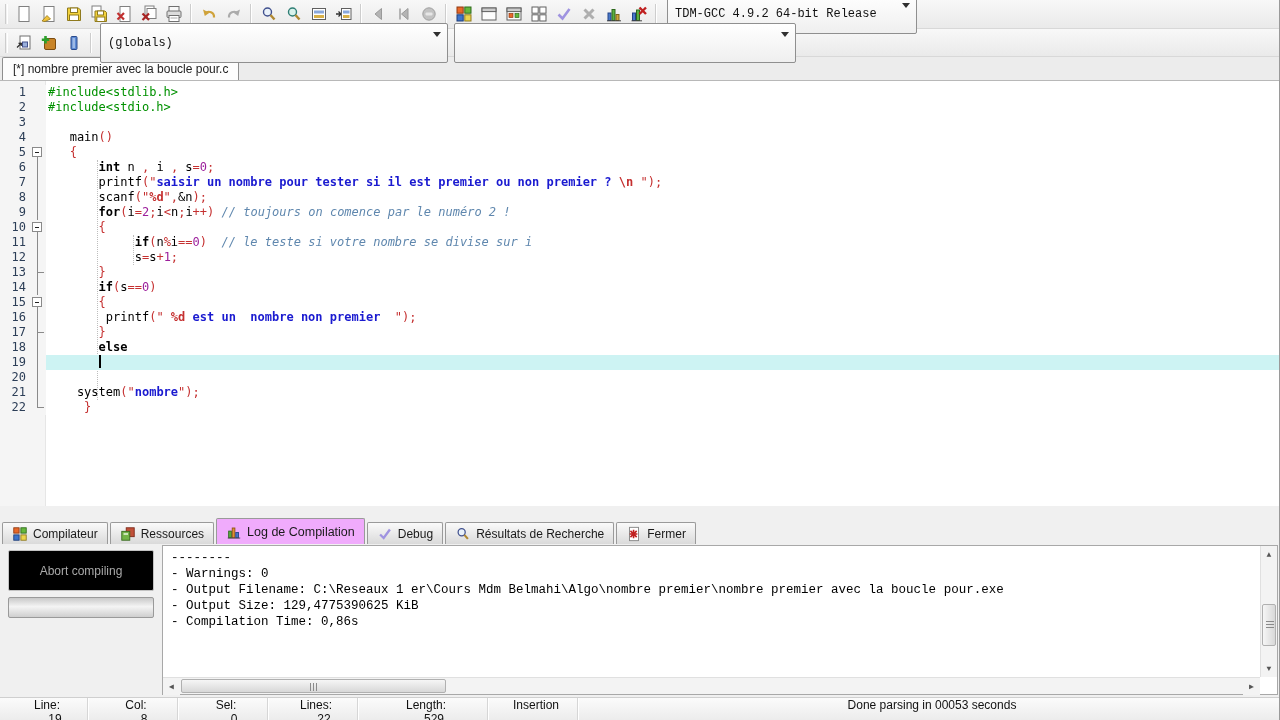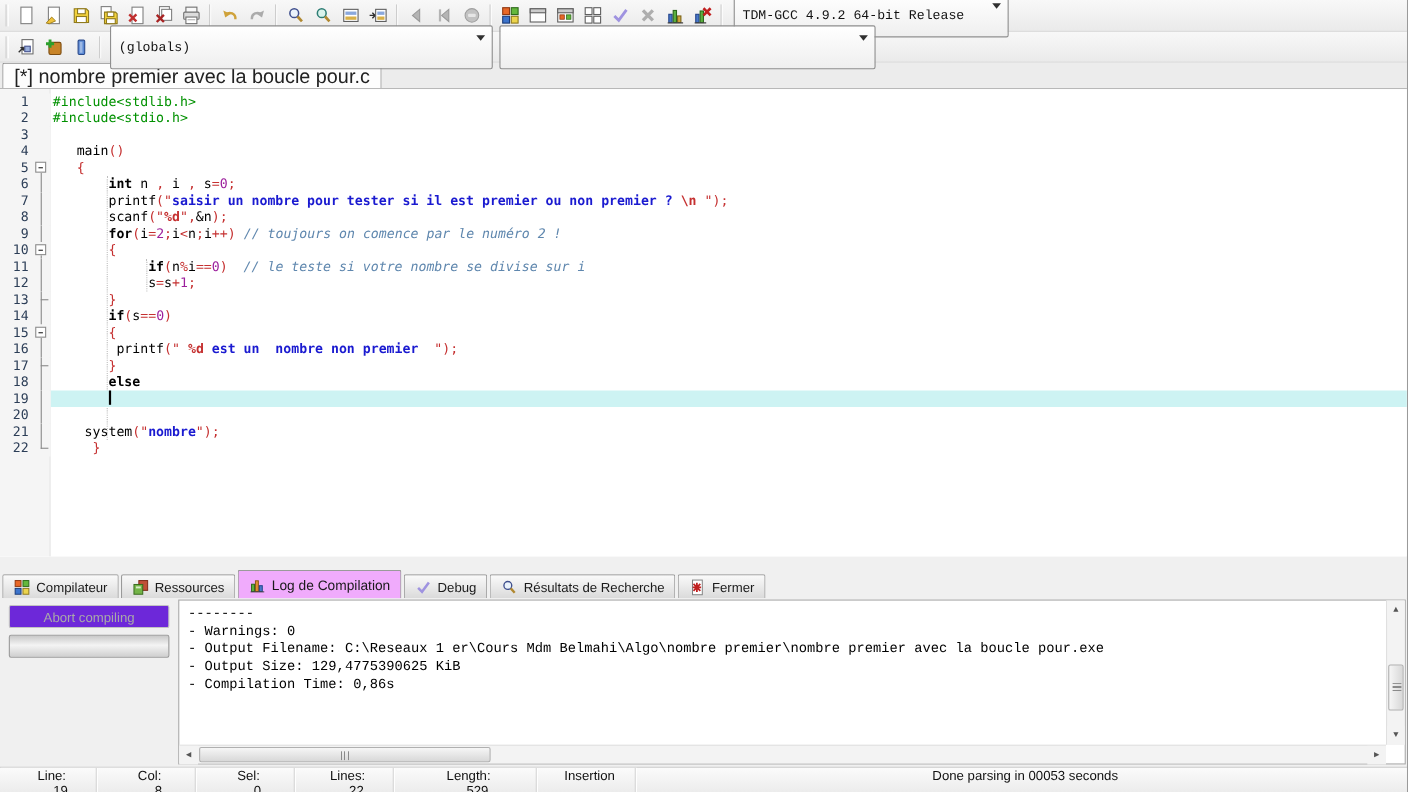--- a/index.html
+++ b/index.html
@@ -17,21 +17,21 @@
   .tbtn { width:25px; height:24px; display:flex; align-items:center; justify-content:center; border-radius:2px; }
   .tbtn .ic { width:18px; height:18px; display:block; }
   .combo { position:relative; height:40px; border:1px solid #8f8f8f; border-radius:2px; background:linear-gradient(#ffffff,#efefef); display:flex; align-items:center; padding:0 18px 0 7px; font-family:"Liberation Mono", monospace; font-size:12px; color:#111; }
   .combo .arrow { position:absolute; right:6px; top:8px; width:0; height:0; border-left:4px solid transparent; border-right:4px solid transparent; border-top:5px solid #303030; }
   .compiler-combo { width:250px; margin-left:6px; }
   .globals-combo { width:348px; margin-left:4px; }
   .member-combo  { width:342px; margin-left:6px; }
 
   
   .tabstrip { height:24px; background:#ececec; border-bottom:1px solid #b8b8b8; display:flex; align-items:flex-end; padding-left:2px; flex-shrink:0; }
-  .edit-tab { height:23px; background:#fdfdfd; border:1px solid #8f8f8f; border-bottom:none; border-radius:2px 2px 0 0; display:flex; align-items:center; padding:0 10px; font-size:18px; color:#222; }
+  .edit-tab { height:23px; background:#fdfdfd; border:1px solid #8f8f8f; border-bottom:none; border-radius:2px 2px 0 0; display:flex; align-items:center; padding:0 10px; font-size:12px; color:#222; }
 
   
   .editor { position:relative; height:425px; background:#fff; flex-shrink:0; overflow:hidden; }
   .gutter-bg { position:absolute; left:0; top:0; bottom:0; width:46px; background:#f5f5f5; border-right:1px solid #e6e6e6; }
   .iguide { position:absolute; width:0; border-left:1px dotted #bdbdbd; }
   #editor-lines { position:absolute; left:0; top:4px; right:0; }
   .ed-line { display:flex; height:15px; font-family:"DejaVu Sans Mono", monospace; font-size:12px; line-height:15px; white-space:pre; }
   .gut-num { width:29px; flex-shrink:0; text-align:right; padding-right:3px; color:#2c3e57; background:#f5f5f5; }
   .fold { width:17px; flex-shrink:0; position:relative; background:#f5f5f5; }
   .fold.v::before, .fold.tick::before { content:""; position:absolute; left:8px; top:0; bottom:0; width:1px; background:#8a8a8a; }
@@ -54,21 +54,21 @@
 
   
   .splitter { height:12px; background:#f0f0f0; flex-shrink:0; }
   .btabs { height:26px; background:#f0f0f0; display:flex; align-items:flex-end; padding-left:2px; flex-shrink:0; }
   .btab { height:22px; margin-right:2px; border:1px solid #9a9a9a; border-bottom:none; border-radius:2px 2px 0 0; background:linear-gradient(#fafafa,#dadada); display:flex; align-items:center; gap:5px; padding:3px 9px; color:#1a1a1a; }
   .btab.active { height:26px; background:#f0abfc; font-size:12.5px; }
   .btab .ic { width:16px; height:16px; display:block; }
 
   .logwrap { height:153px; background:#f0f0f0; display:flex; flex-shrink:0; }
   .log-left { width:162px; flex-shrink:0; padding:6px 8px 0 8px; }
-  .abort-btn { width:146px; height:21px; border:1px solid #c2c2c2; border-radius:2px; background:#6d28d9; color:#a9a9a9; font-size:12px; font-family:"Liberation Sans",sans-serif; }
+  .abort-btn { width:146px; height:41px; border:1px solid #c2c2c2; border-radius:2px; background:#000000; color:#a9a9a9; font-size:12px; font-family:"Liberation Sans",sans-serif; }
   .progress { width:146px; height:21px; margin-top:6px; border:1px solid #9a9a9a; border-radius:2px; background:linear-gradient(#c9c9c9,#f4f4f4 45%,#cfcfcf); }
   .logbox { position:relative; flex:1; margin:1px 1px 2px 0; border:1px solid #a8a8a8; background:#fff; font-family:"Liberation Mono", monospace; font-size:12.5px; }
   .logtext { position:absolute; left:8px; top:4px; right:22px; bottom:20px; overflow:hidden; }
   .log-line { height:16px; line-height:16px; white-space:pre; }
   .vsb { position:absolute; top:0; right:0; bottom:17px; width:17px; background:#f3f3f3; border-left:1px solid #e0e0e0; }
   .hsb { position:absolute; left:0; right:17px; bottom:0; height:17px; background:#f3f3f3; border-top:1px solid #e0e0e0; display:flex; align-items:center; }
   .sb-btn { width:17px; height:17px; display:flex; align-items:center; justify-content:center; color:#555; font-size:8px; background:#f3f3f3; flex-shrink:0; }
   .vsb .sb-btn { width:16px; }
   .vsb-up { position:absolute; top:0; left:0; }
   .vsb-dn { position:absolute; bottom:0; left:0; }

